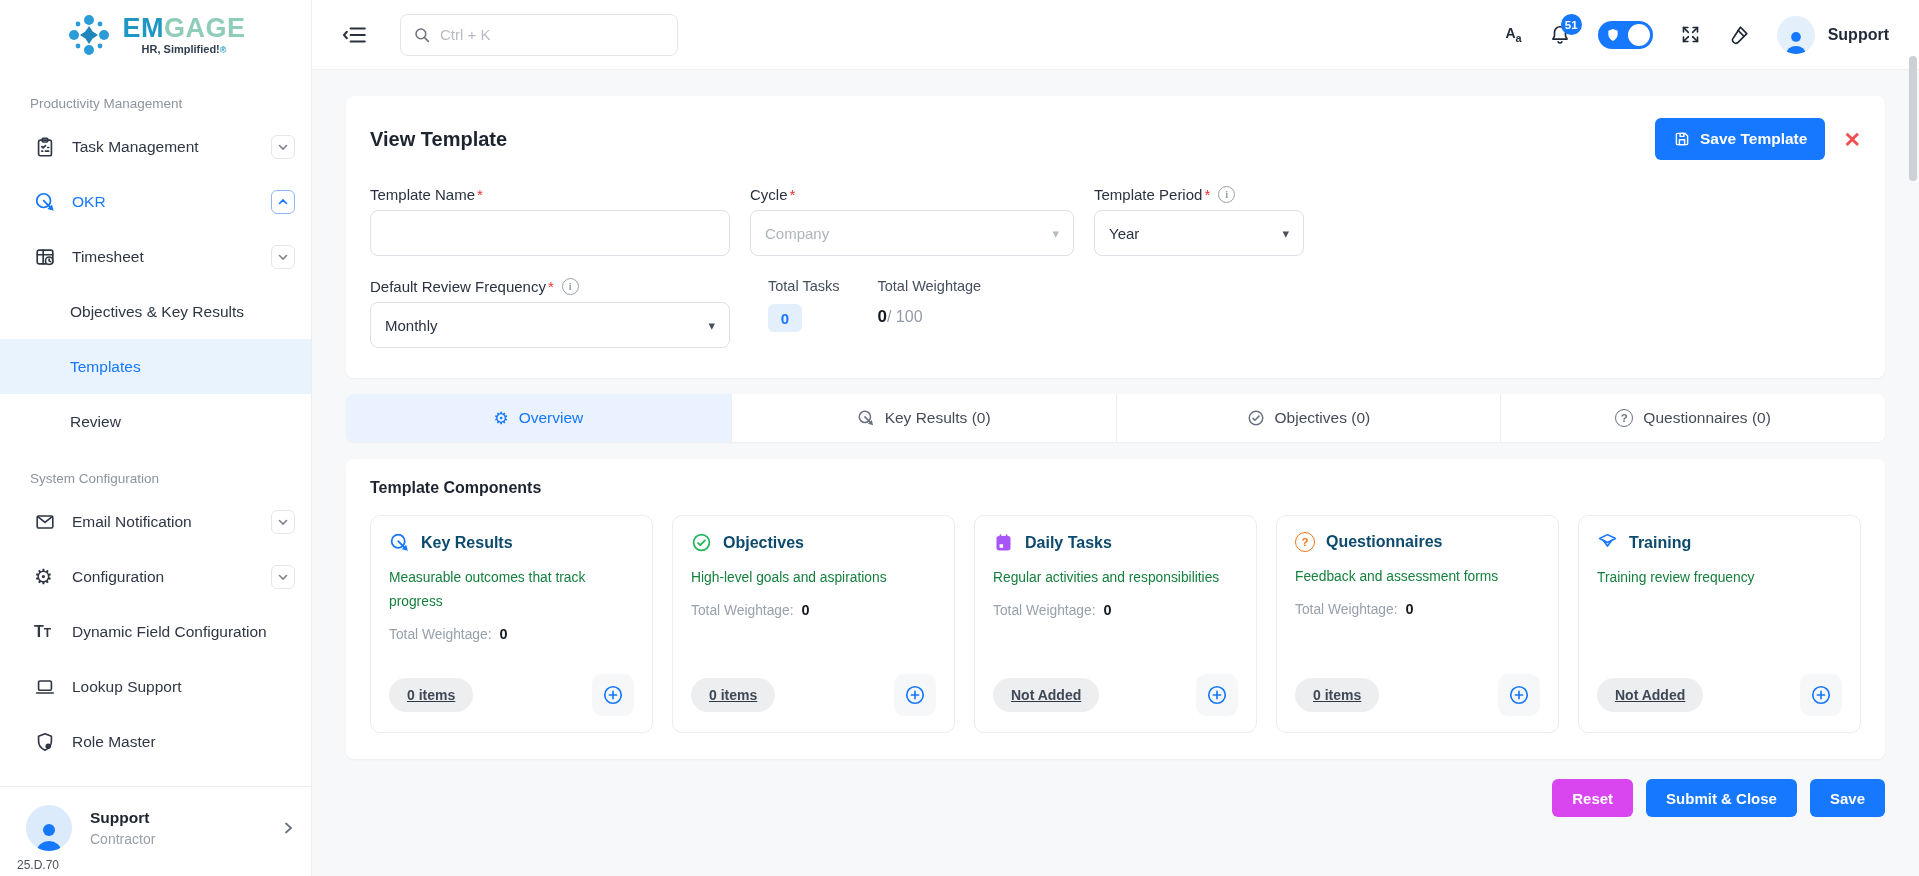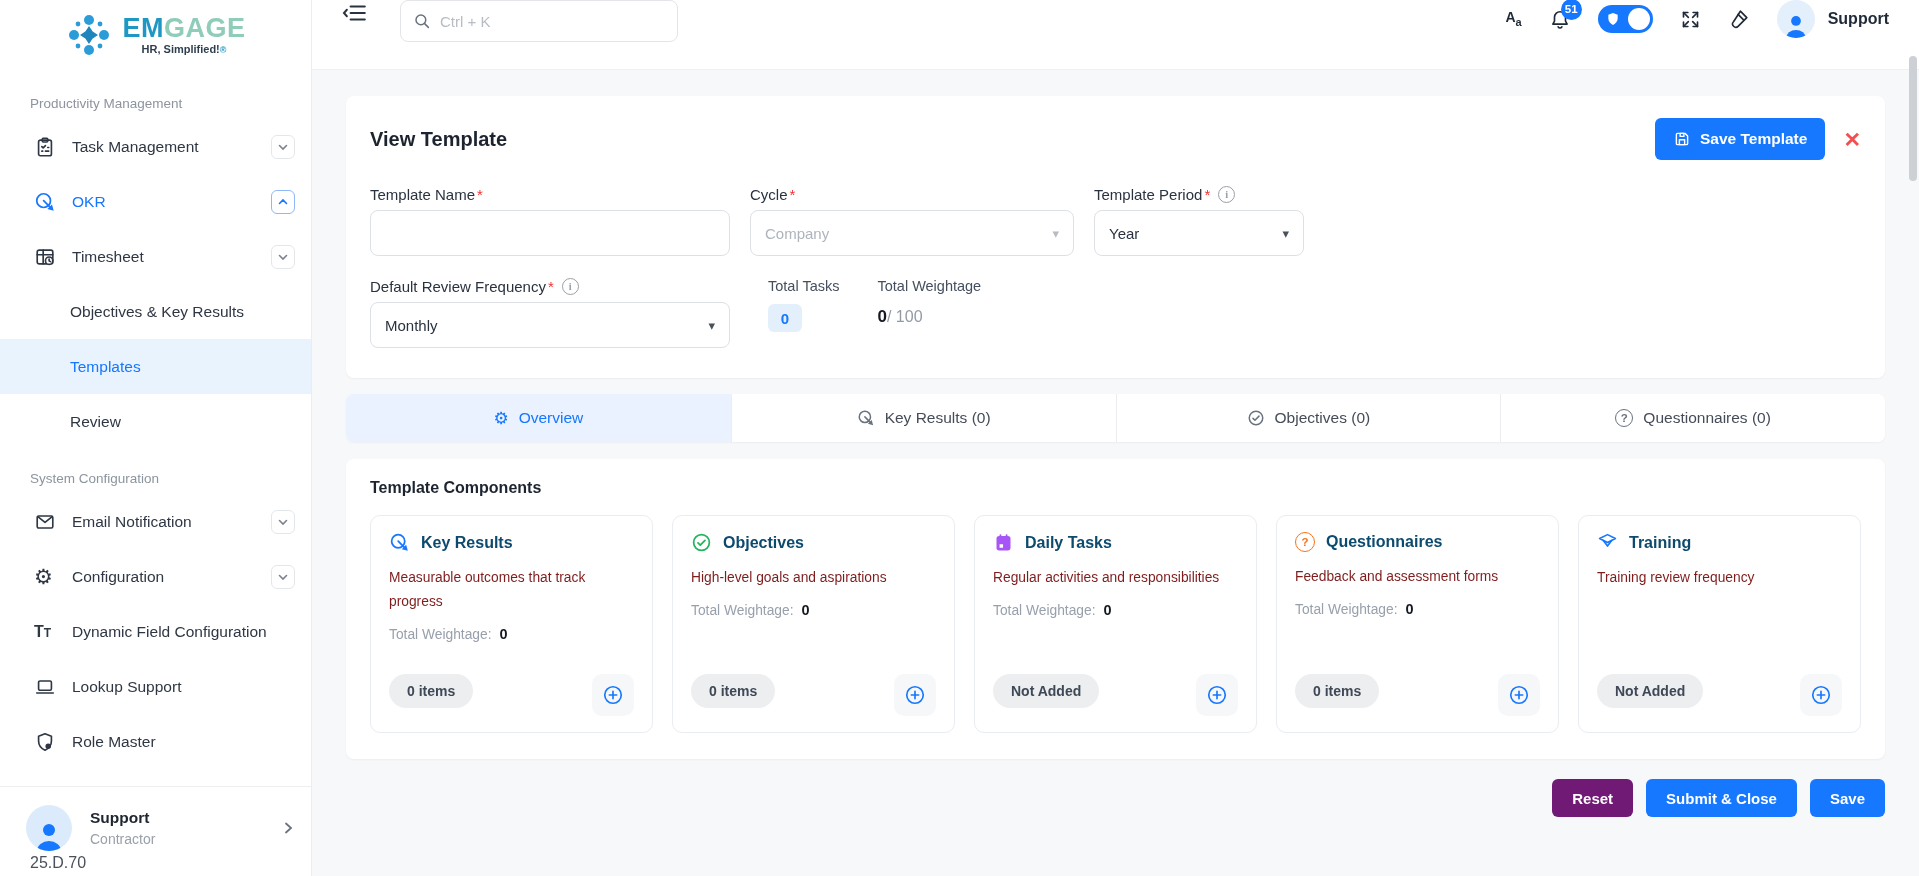--- a/index.html
+++ b/index.html
@@ -23,25 +23,25 @@
   .nav-item.active .nico, .nav-item.active .nlabel { color:#1677ff; }
   .chev-box { margin-left:auto; width:24px; height:24px; border:1px solid #e4e7ea; border-radius:6px; display:flex; align-items:center; justify-content:center; color:#7c828c; background:#fff; }
   .chev-box.blue { border-color:#8fb8f9; color:#1677ff; }
   .sub-item { height:55px; display:flex; align-items:center; padding-left:70px; font-size:15.5px; color:#2f3744; cursor:pointer; }
   .sub-item.selected { background:#e8f3fd; color:#1677ff; }
   .side-footer { flex:0 0 auto; border-top:1px solid #eceef0; height:90px; position:relative; display:flex; align-items:center; padding:0 16px 8px 26px; }
   .avatar { width:46px; height:46px; border-radius:50%; background:#dcebfb; display:flex; align-items:flex-end; justify-content:center; overflow:hidden; flex:0 0 auto; }
   .sf-text { margin-left:18px; }
   .sf-name { font-size:15.5px; font-weight:bold; color:#1f2630; }
   .sf-role { font-size:14px; color:#98a0aa; margin-top:4px; }
-  .sf-version { position:absolute; left:30px; bottom:4px; font-size:16px; color:#4a5158; }
+  .sf-version { position:absolute; left:17px; bottom:4px; font-size:12px; color:#4a5158; }
   .sf-chev { margin-left:auto; color:#6a7280; }
 
   
-  .topbar { position:absolute; left:312px; right:0; top:0; height:70px; background:#fff; border-bottom:1px solid #eef0f2; display:flex; align-items:flex-start; padding:0 30px; }
+  .topbar { position:absolute; left:312px; right:0; top:0; height:70px; background:#fff; border-bottom:1px solid #eef0f2; display:flex; align-items:center; padding:0 30px; }
   .fold-btn { width:26px; height:26px; color:#2a3240; cursor:pointer; flex:0 0 auto; }
   .search-box { margin-left:32px; width:278px; height:42px; border:1px solid #e3e5e8; border-radius:8px; display:flex; align-items:center; padding:0 12px; gap:9px; background:#fff; }
   .search-box input { border:none; outline:none; font-size:15px; color:#2f3744; width:100%; font-family:"Liberation Sans", sans-serif; }
   .search-box input::placeholder { color:#b7bcc3; }
   .top-right { margin-left:auto; display:flex; align-items:center; gap:27px; }
   .tico { color:#1f2937; cursor:pointer; position:relative; }
   .translate-icon { font-weight:bold; font-size:14px; line-height:1; }
   .translate-icon .t2 { font-size:11px; vertical-align:-4px; }
   .badge { position:absolute; top:-9px; right:-11px; min-width:21px; height:21px; border-radius:11px; background:#1677ff; color:#fff; font-size:11.5px; font-weight:bold; display:flex; align-items:center; justify-content:center; padding:0 4px; }
   .toggle { width:55px; height:28px; border-radius:14px; background:#1677ff; position:relative; cursor:pointer; }
@@ -89,31 +89,31 @@
   .gear-glyph { font-size:17px; line-height:1; }
   .qmark { width:18px; height:18px; border:1.6px solid currentColor; border-radius:50%; font-size:11.5px; font-weight:bold; display:inline-flex; align-items:center; justify-content:center; }
 
   
   .components-card { margin-top:17px; padding:20px 24px 26px; }
   .comp-title { font-size:16px; font-weight:bold; color:#1d2430; }
   .cards-grid { margin-top:18px; display:grid; grid-template-columns:repeat(5,1fr); gap:19px; }
   .ccard { border:1px solid #e9ecf0; border-radius:10px; padding:16px 18px; height:218px; display:flex; flex-direction:column; background:#fff; }
   .card-head { display:flex; align-items:center; gap:11px; }
   .card-title { font-size:16px; font-weight:bold; color:#0c4a6e; }
-  .card-desc { margin-top:13px; font-size:13.8px; color:#7f1d1d; line-height:1.75; }
+  .card-desc { margin-top:13px; font-size:13.8px; color:#15803d; line-height:1.75; }
   .card-weight { margin-top:12px; font-size:13.8px; color:#98a0ac; }
   .card-weight b { color:#151a21; margin-left:8px; font-size:14.5px; }
-  .card-bottom { margin-top:auto; display:flex; align-items:flex-start; justify-content:space-between; }
+  .card-bottom { margin-top:auto; display:flex; align-items:center; justify-content:space-between;text-decoration:underline; }
   .pill { background:#eceef0; border-radius:18px; padding:9px 18px; font-size:14px; font-weight:bold; color:#3f4856; }
   .plus-wrap { width:42px; height:42px; border-radius:10px; background:#f6f7f9; display:flex; align-items:center; justify-content:center; cursor:pointer; color:#1677ff; }
 
   
   .footer-row { margin-top:20px; display:flex; justify-content:flex-end; gap:13px; }
   .fbtn { height:38px; font-size:15px; padding:0 20px; }
-  .btn-danger { background:#701a75; }
+  .btn-danger { background:#d946ef; }
 
   
   .scroll-thumb { position:absolute; right:2px; top:56px; width:8px; height:125px; border-radius:4px; background:#cdd0d4; z-index:9; }
 </style>
 </head>
 <body>
 
 <div class="sidebar">
   <div class="logo-area">
     <span>

